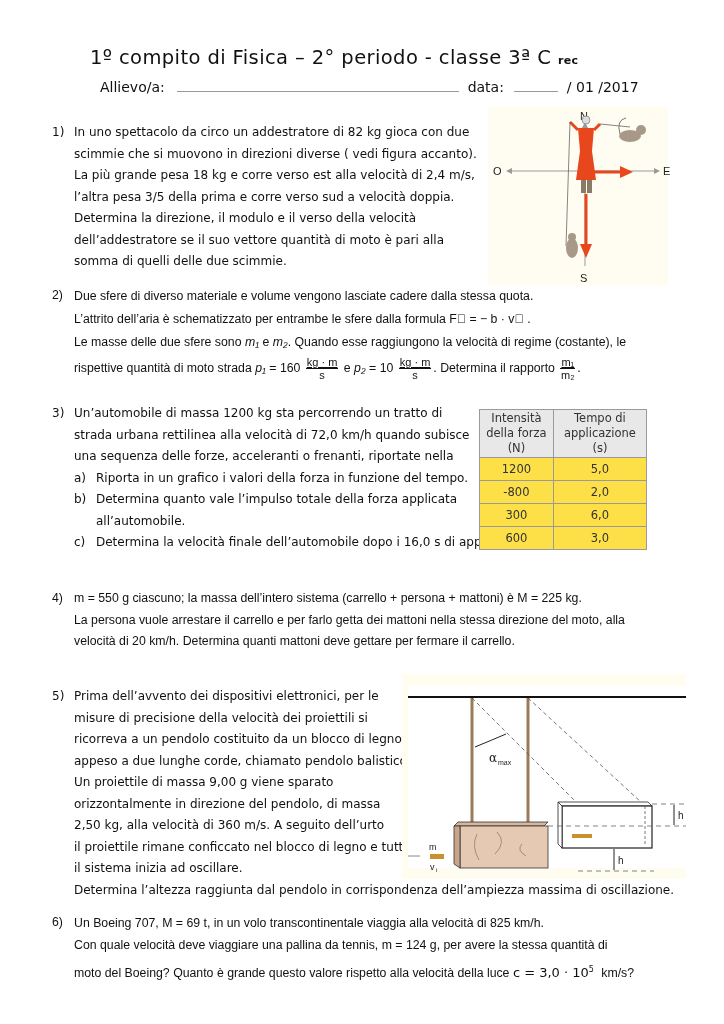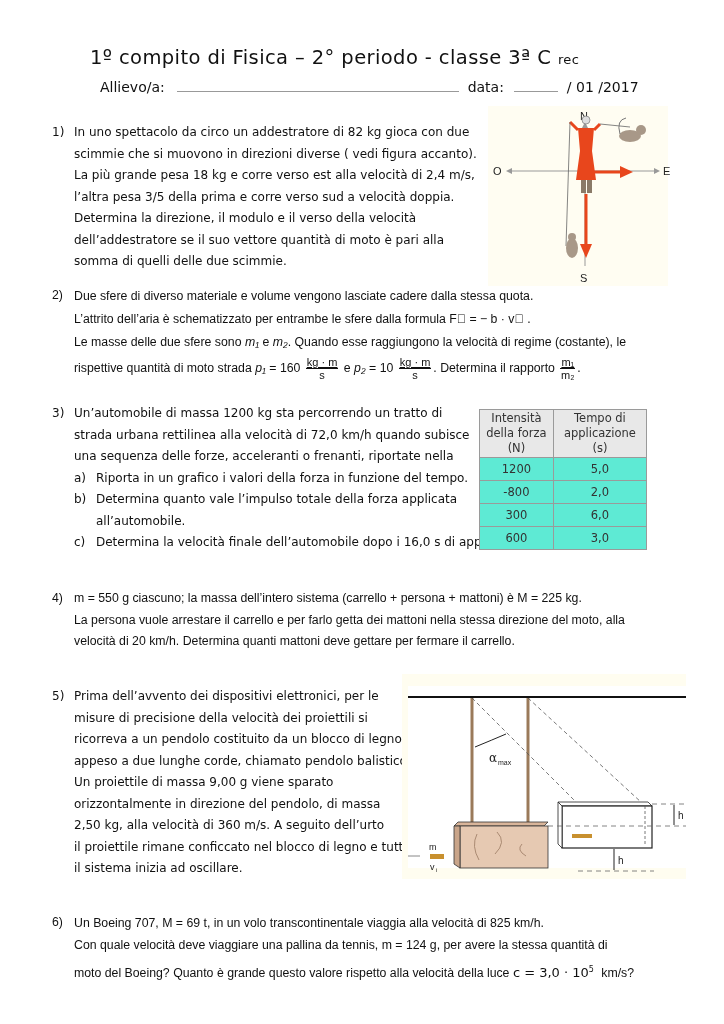--- a/index.html
+++ b/index.html
@@ -1,36 +1,36 @@
 <!DOCTYPE html>
 <html><head>
 <meta charset="utf-8">
 <style>
   html, body { margin:0; padding:0; background:#ffffff; }
   body { width:724px; height:1024px; position:relative; overflow:hidden;
          font-family:"DejaVu Sans", sans-serif; color:#111; }
   .title { position:absolute; left:90px; top:46px; font-size:19.5px; letter-spacing:0.4px; white-space:nowrap; }
-  .title .rec { font-size:13px; }
+  .title .rec { font-size:11px;font-weight:bold; }
   .header-line { position:absolute; left:100px; top:79px; font-size:14px; white-space:nowrap; }
   .blank { display:inline-block; border-bottom:1px solid #999; vertical-align:baseline; height:12px; }
   .q { position:absolute; font-size:12px; line-height:21.5px; }
   .q .num { position:absolute; left:0; top:0; }
   .q .body { position:absolute; left:22px; top:0; white-space:nowrap; }
   .q.narrow .body p, .q .body p { margin:0; }
   .cond { font-family:"Liberation Sans", sans-serif; font-size:12.3px; }
   .sub { position:relative; padding-left:22px; }
   .sub .lbl { position:absolute; left:0; }
   .frac { display:inline-block; vertical-align:middle; text-align:center; font-size:11px; line-height:12px; margin:0 2px; }
   .frac .n { display:block; border-bottom:1px solid #111; padding:0 1px;text-decoration:underline; }
   .frac .d { display:block; }
   .ital { font-style:italic; }
   table.forces { position:absolute; left:479px; top:409px; border-collapse:collapse; font-size:11.5px; color:#333; width:168px; }
   table.forces td, table.forces th { border:1px solid #9a9a9a; text-align:center; font-weight:normal; padding:1px 2px; height:20px; }
   table.forces th { height:36px; background:#e8e8e8; line-height:15px; }
-  table.forces td { background:#5eead4; }
+  table.forces td { background:#fde047; }
   .fig { position:absolute; }
   .lab { font-family:"Liberation Sans", sans-serif; font-size:11px; fill:#222; }
 </style>
 </head>
 <body>
 
 <div class="title">
   <span>1º  compito  di  Fisica  –  2° periodo  -  classe  3ª C</span>
   <span class="rec">rec</span>
 </div>
@@ -172,20 +172,21 @@
   <div class="body">
     <p>Prima dell’avvento dei dispositivi elettronici, per le</p>
     <p>misure di precisione della velocità dei proiettili si</p>
     <p>ricorreva a un pendolo costituito da un blocco di legno</p>
     <p>appeso a due lunghe corde, chiamato pendolo balistico.</p>
     <p>Un proiettile di massa 9,00 g viene sparato</p>
     <p>orizzontalmente in direzione del pendolo, di massa</p>
     <p>2,50 kg, alla velocità di 360 m/s. A seguito dell’urto</p>
     <p>il proiettile rimane conficcato nel blocco di legno e tutto</p>
     <p>il sistema inizia ad oscillare.</p>
+    <p>Determina l’altezza raggiunta dal pendolo in corrispondenza dell’ampiezza massima di oscillazione.</p>
   </div>
 </div>
 
 <svg class="fig" style="left:402px;top:674px;" width="284" height="205">
   <rect x="0" y="0" width="284" height="205" fill="#fffdf0"></rect>
   <rect x="6" y="12" width="278" height="182" fill="#ffffff"></rect>
   <line x1="6" y1="23" x2="284" y2="23" stroke="#111" stroke-width="2"></line>
   <line x1="70" y1="24" x2="70" y2="150" stroke="#9a7a5a" stroke-width="3"></line>
   <line x1="126" y1="24" x2="126" y2="150" stroke="#9a7a5a" stroke-width="3"></line>
   <line x1="70" y1="24" x2="175" y2="129" stroke="#555" stroke-dasharray="4,3" stroke-width="0.8"></line>

